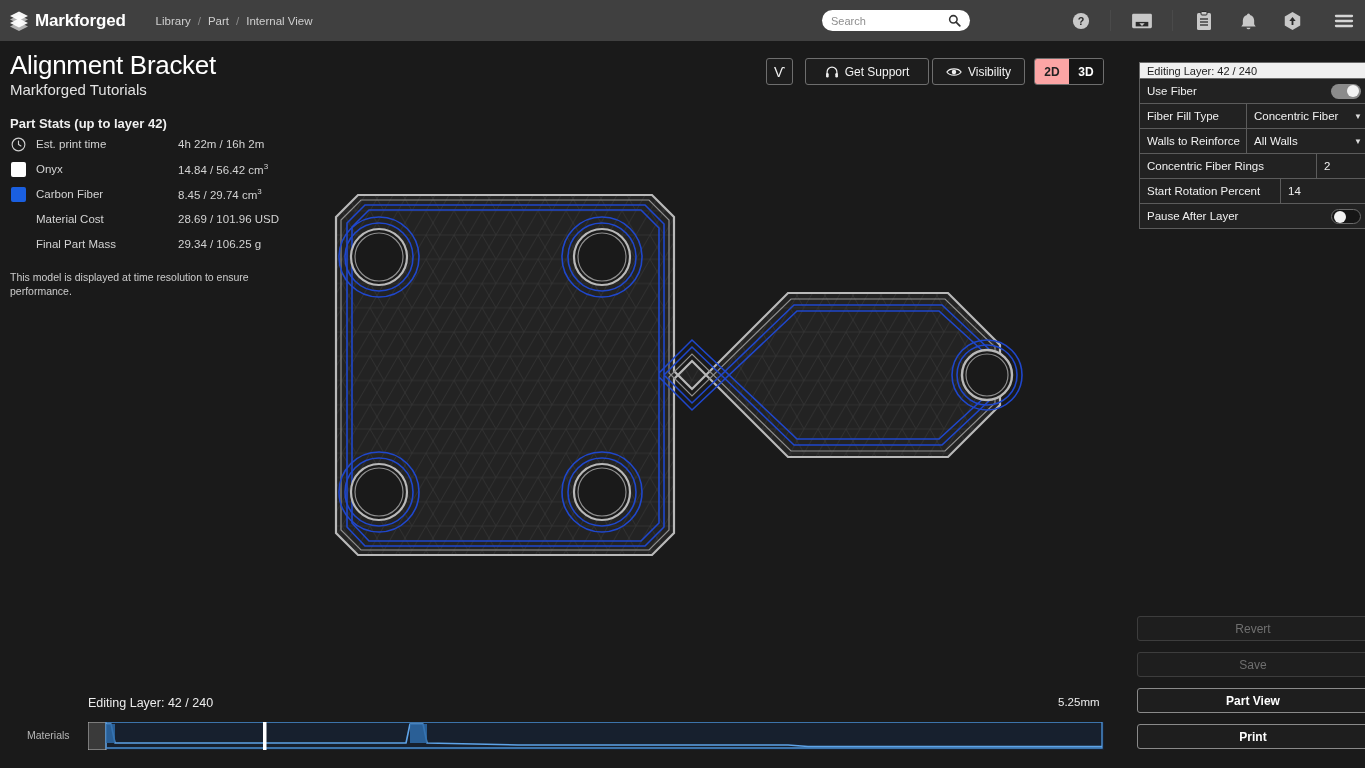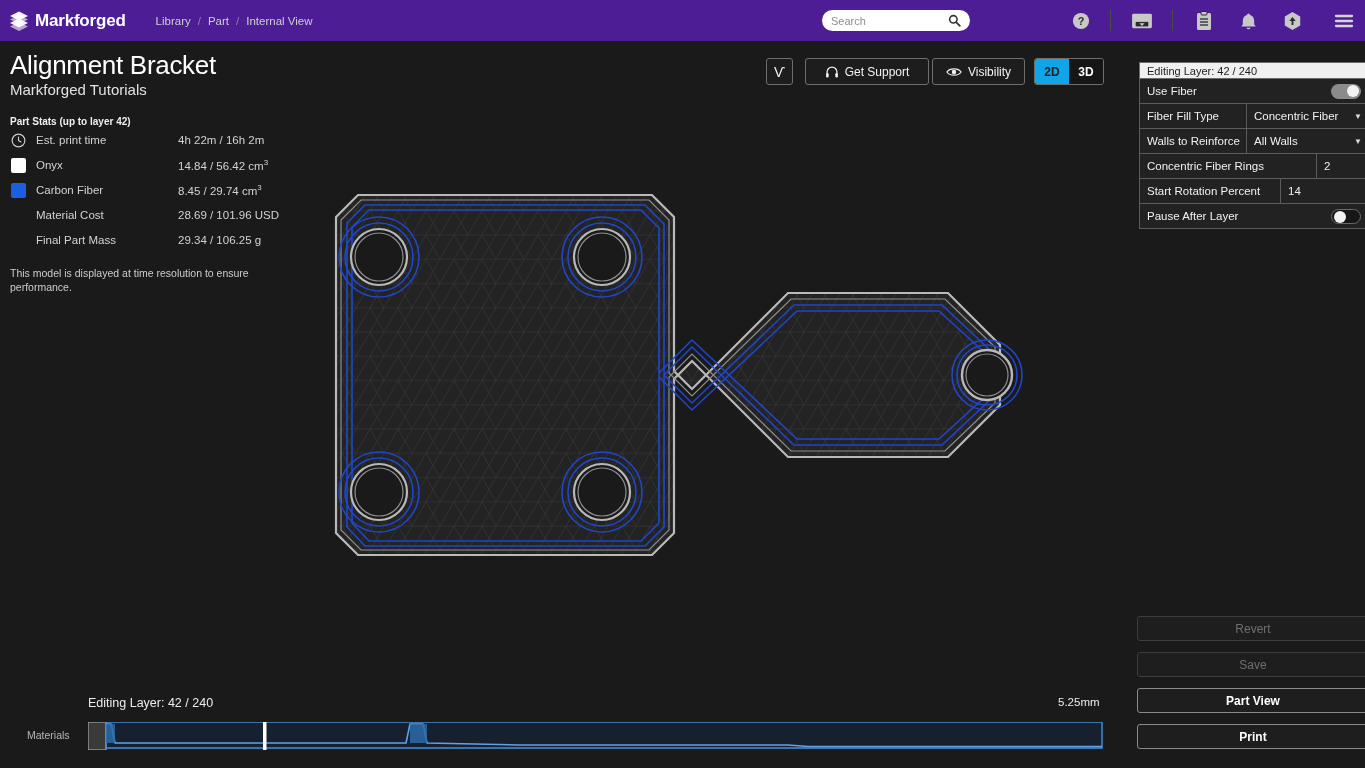--- a/index.html
+++ b/index.html
@@ -7,21 +7,21 @@
     width: 1365px; height: 768px;
     background: #1a1a1a;
     font-family: "Liberation Sans", sans-serif;
     overflow: hidden;
     color: #e8e8e8;
   }
 
   
   #topnav {
     position: absolute; left: 0; top: 0; width: 1365px; height: 41px;
-    background: #4c1d95;
+    background: #404040;
     display: flex; align-items: center;
   }
   #brand { display: flex; align-items: center; margin-left: 8px; }
   #brand-mark { width: 22px; height: 22px; margin-right: 5px; }
   #brand-text { font-size: 17px; font-weight: bold; color: #fff; letter-spacing: -0.2px; }
   #breadcrumb { margin-left: 30px; font-size: 11.5px; color: #c9c9c9; display:flex; gap:7px; align-items:flex-start; }
   #breadcrumb .sep { color: #8c8c8c; }
   #breadcrumb .crumb { color: #cfcfcf; }
 
   #search-wrap {
@@ -40,21 +40,21 @@
     position: absolute; top: 8px; width: 26px; height: 26px;
     display: flex; align-items: center; justify-content: center;
     color: #cfcfcf;
   }
   .nav-div { position: absolute; top: 10px; width: 1px; height: 21px; background: #4a4a4a; }
 
   
   #left-panel { position: absolute; left: 0; top: 41px; width: 300px; padding: 10px 0 0 10px; }
   #part-title { font-size: 26px; font-weight: normal; color: #fff; line-height: 1.12; letter-spacing: -0.3px; }
   #part-sub { font-size: 15px; color: #e2e2e2; margin-top: 1px; }
-  #stats-head { font-size: 10px; color: #efefef; margin-top: 18px; font-weight: bold; }
+  #stats-head { font-size: 13px; color: #efefef; margin-top: 18px; font-weight: bold; }
   .stat-row { display: flex; align-items: center; height: 24px; margin-top: 1px; }
   .stat-ico { width: 16px; height: 16px; margin-right: 10px; flex: 0 0 16px; display:flex; align-items:center; justify-content:center;}
   .sw { width: 15px; height: 15px; border-radius: 2px; }
   .stat-label { font-size: 11.5px; color: #d3d3d3; width: 118px; }
   .stat-val { font-size: 11.5px; color: #d3d3d3; margin-left: 24px; }
   .stat-val sup { font-size: 8px; vertical-align: super; }
   #res-note { font-size: 10.5px; color: #cccccc; margin-top: 14px; line-height: 1.35; width: 255px; }
 
   
   .tb-btn {
@@ -68,21 +68,21 @@
   #btn-support { left: 805px; top: 58px; width: 124px; }
   #btn-visibility { left: 932px; top: 58px; width: 93px; }
   #view-toggle {
     position: absolute; left: 1034px; top: 58px; width: 70px; height: 27px;
     border: 1px solid #6e6e6e; border-radius: 3px; display: flex; overflow: hidden;
   }
   .vt {
     width: 35px; display: flex; align-items: center; justify-content: center;
     font-size: 12px; font-weight: bold; cursor: pointer;
   }
-  .vt.on { background: #0ea5e9; color: #222; }
+  .vt.on { background: #fca5a5; color: #222; }
   .vt.off { background: #161616; color: #fff; }
 
   
   #canvas { position: absolute; left: 300px; top: 41px; width: 835px; height: 645px; }
 
   
   #right-panel { position: absolute; left: 1139px; top: 62px; width: 230px; }
   #edit-head {
     height: 17px; background: #f0f0f0; color: #222;
     font-size: 11px; display: flex; align-items: center; padding-left: 7px;

